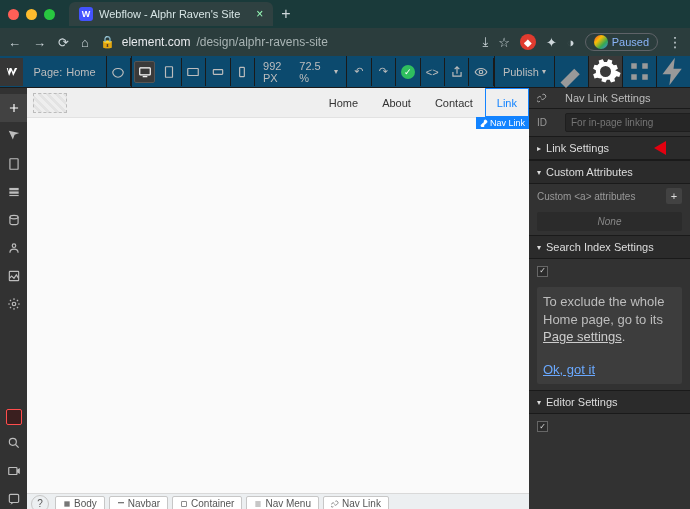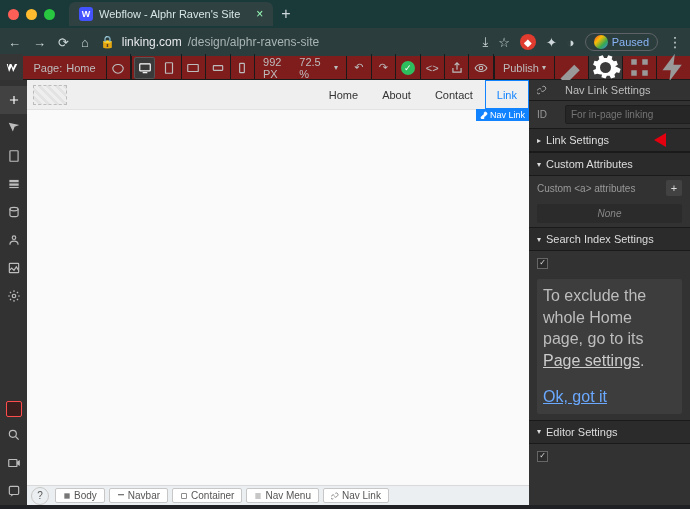--- a/index.html
+++ b/index.html
@@ -17,21 +17,21 @@
   .addrbar{height:28px;background:#2b3d3d;display:flex;align-items:center;padding:0 8px;gap:12px;}
   .addrbar .nav-ico{color:#cfd8dc;font-size:13px;}
   .url{flex:0 1 auto;display:flex;align-items:center;color:#a9b4b4;font-size:12px;gap:6px;}
   .url .host{color:#e8eaed;}
   .addr-right{margin-left:auto;display:flex;align-items:center;gap:10px;}
   .ext-ico{width:16px;height:16px;border-radius:50%;display:flex;align-items:center;justify-content:center;font-size:10px;}
   .pause-badge{display:flex;align-items:center;gap:4px;background:#2b3d3d;border:1px solid #5f6368;border-radius:11px;padding:1px 8px;color:#8ab4f8;font-size:11px;}
   .pause-badge .av{width:14px;height:14px;border-radius:50%;background:linear-gradient(135deg,#ea4335,#fbbc04,#34a853,#4285f4);}
   .menu-dots{color:#cfd8dc;font-size:14px;}
   
-  .wf-top{height:24px;background:#7f1d1d;border-bottom:1px solid #1a1a1a;display:flex;align-items:center;color:#bdbdbd;font-size:11px;justify-content:flex-end;}
+  .wf-top{height:32px;background:#0c4a6e;border-bottom:1px solid #1a1a1a;display:flex;align-items:center;color:#bdbdbd;font-size:11px;justify-content:flex-end;}
   .wf-logo{width:27px;height:28px;background:#363636;display:flex;align-items:center;justify-content:center;}
   .wf-logo svg{width:14px;height:14px;}
   .page-sel{padding:0 10px;display:flex;align-items:center;gap:4px;border-right:1px solid #1a1a1a;height:100%;}
   .tb-ico{width:28px;height:28px;display:flex;align-items:center;justify-content:center;color:#bdbdbd;border-right:1px solid #1a1a1a;}
   .tb-ico svg{width:14px;height:14px;fill:currentColor;}
   .tb-ico.active{color:#fff;}
   .tb-ico.frame{background:#3a3a3a;border:1px solid #555;margin:2px;width:24px;height:22px;border-radius:2px;}
   .zoom{padding:0 8px;border-right:1px solid #1a1a1a;height:100%;display:flex;align-items:center;gap:6px;}
   .pub{padding:0 8px;display:flex;align-items:center;gap:3px;height:100%;border-left:1px solid #1a1a1a;}
   .tb-grp-right{margin-left:auto;display:flex;height:100%;}
@@ -60,21 +60,21 @@
   .help{width:18px;height:18px;border:1px solid #c7c7c7;border-radius:50%;display:flex;align-items:center;justify-content:center;margin-right:6px;font-size:10px;color:#555;}
   
   .panel{width:161px;background:#323232;color:#bdbdbd;font-size:11px;display:flex;flex-direction:column;overflow:hidden;}
   .sect-head{background:#2b2b2b;padding:5px 8px;color:#ddd;display:flex;align-items:center;gap:5px;border-top:1px solid #1a1a1a;border-bottom:1px solid #1a1a1a;}
   .sect-head .tri{font-size:8px;}
   .row{display:flex;align-items:center;padding:4px 8px;gap:18px;}
   .lbl{color:#999;font-size:10px;}
   .inp{flex:1;background:#262626;border:1px solid #1e1e1e;color:#777;font-size:10px;padding:3px 5px;border-radius:2px;}
   .addbtn{width:16px;height:16px;background:#424242;color:#ddd;display:flex;align-items:center;justify-content:center;border-radius:2px;font-size:11px;}
   .none-row{background:#2b2b2b;text-align:center;padding:4px;color:#888;font-size:10px;margin:4px 8px;border-radius:2px;font-style:italic;}
-  .infobox{background:#3d3d3d;margin:4px 8px 6px 8px;padding:6px;border-radius:2px;font-size:16px;color:#bdbdbd;line-height:1.35;}
+  .infobox{background:#3d3d3d;margin:4px 8px 6px 8px;padding:6px;border-radius:2px;font-size:13px;color:#bdbdbd;line-height:1.35;}
   .infobox a{color:#ccc;text-decoration:underline;}
   .infobox .ok{color:#6aa9ff;display:block;margin-top:15px;}
   .chkline{display:flex;align-items:flex-start;gap:6px;padding:6px 8px;color:#999;font-size:10px;line-height:1.3;}
   .chkline .ck{width:11px;height:11px;border:1px solid #666;background:#2b2b2b;flex-shrink:0;display:flex;align-items:center;justify-content:center;font-size:8px;color:#ddd;margin-top:1px;}
   .link-sett-row{position:relative;}
   .red-arrow{position:absolute;right:6px;top:50%;transform:translateY(-50%);}
 </style>
 </head>
 <body>
 
@@ -92,21 +92,21 @@
     </div>
     <span class="newtab">+</span>
   </div>
   <div class="addrbar">
     <span class="nav-ico">←</span>
     <span class="nav-ico">→</span>
     <span class="nav-ico">⟳</span>
     <span class="nav-ico">⌂</span>
     <div class="url">
       <span>🔒</span>
-      <span class="host">linking.com</span>
+      <span class="host">element.com</span>
         <span>/design/alphr-ravens-site</span>
     </div>
     <div class="addr-right">
       <span class="nav-ico">⤓</span>
       <span class="nav-ico">☆</span>
       <span class="ext-ico" style="background:#e03b2f;color:#fff;">◆</span>
       <span class="nav-ico">✦</span>
       <span class="nav-ico">◑</span>
       <span class="pause-badge">
         <span class="av"></span>

